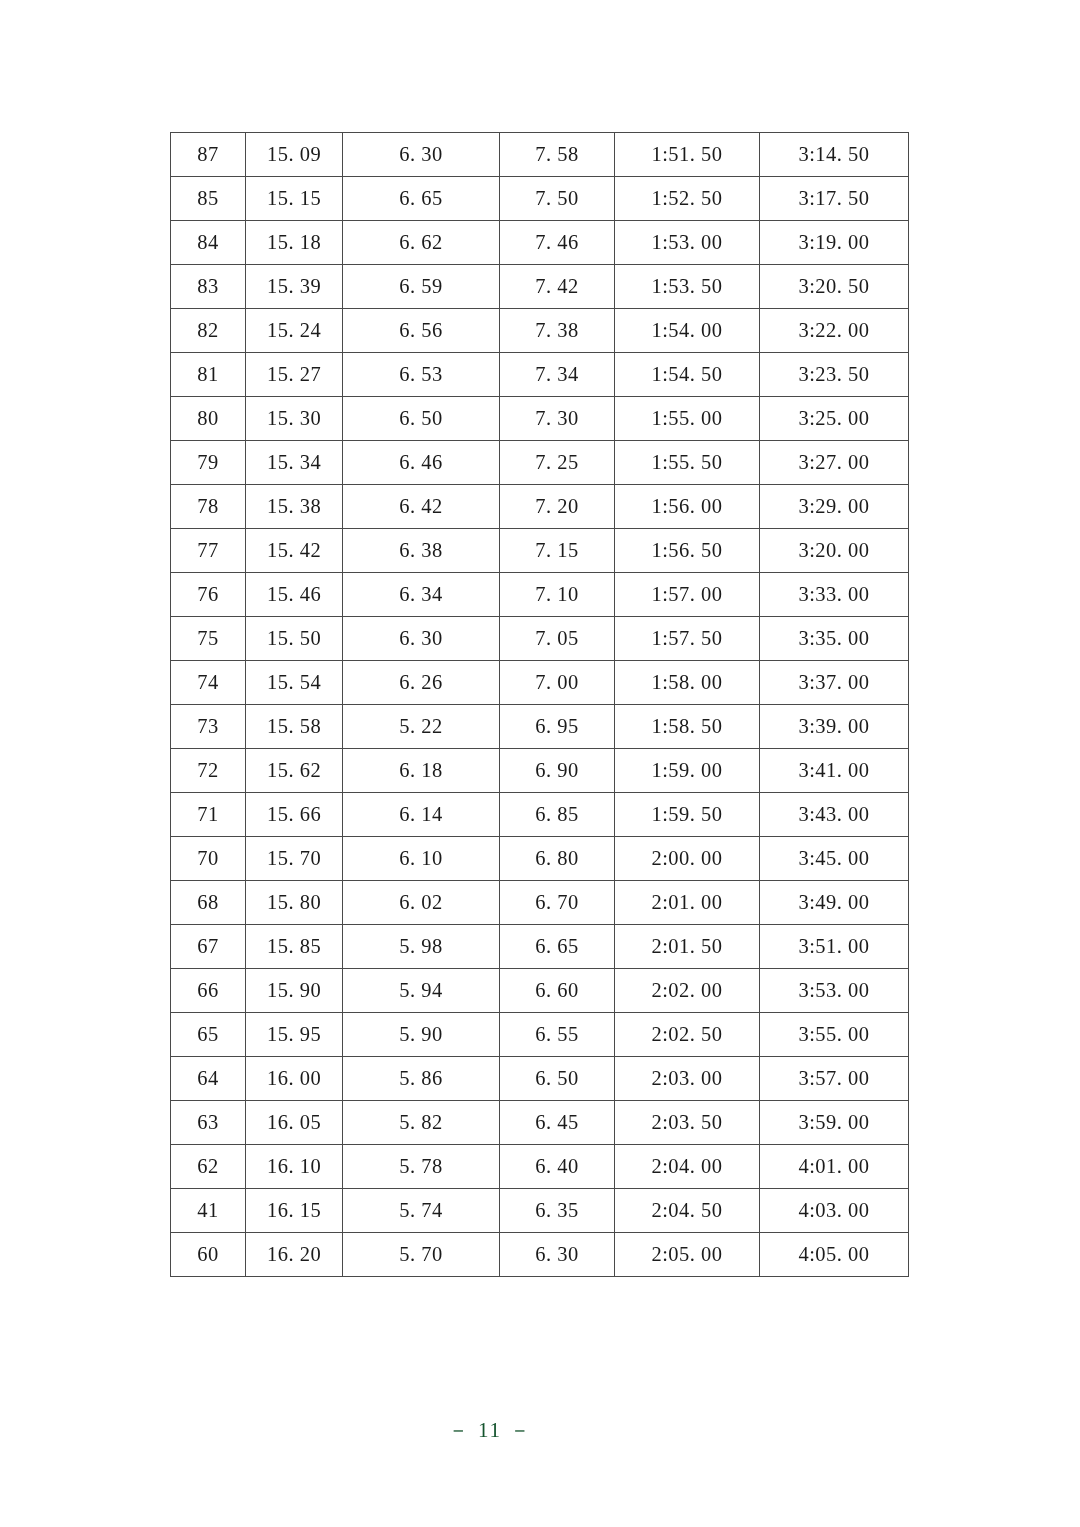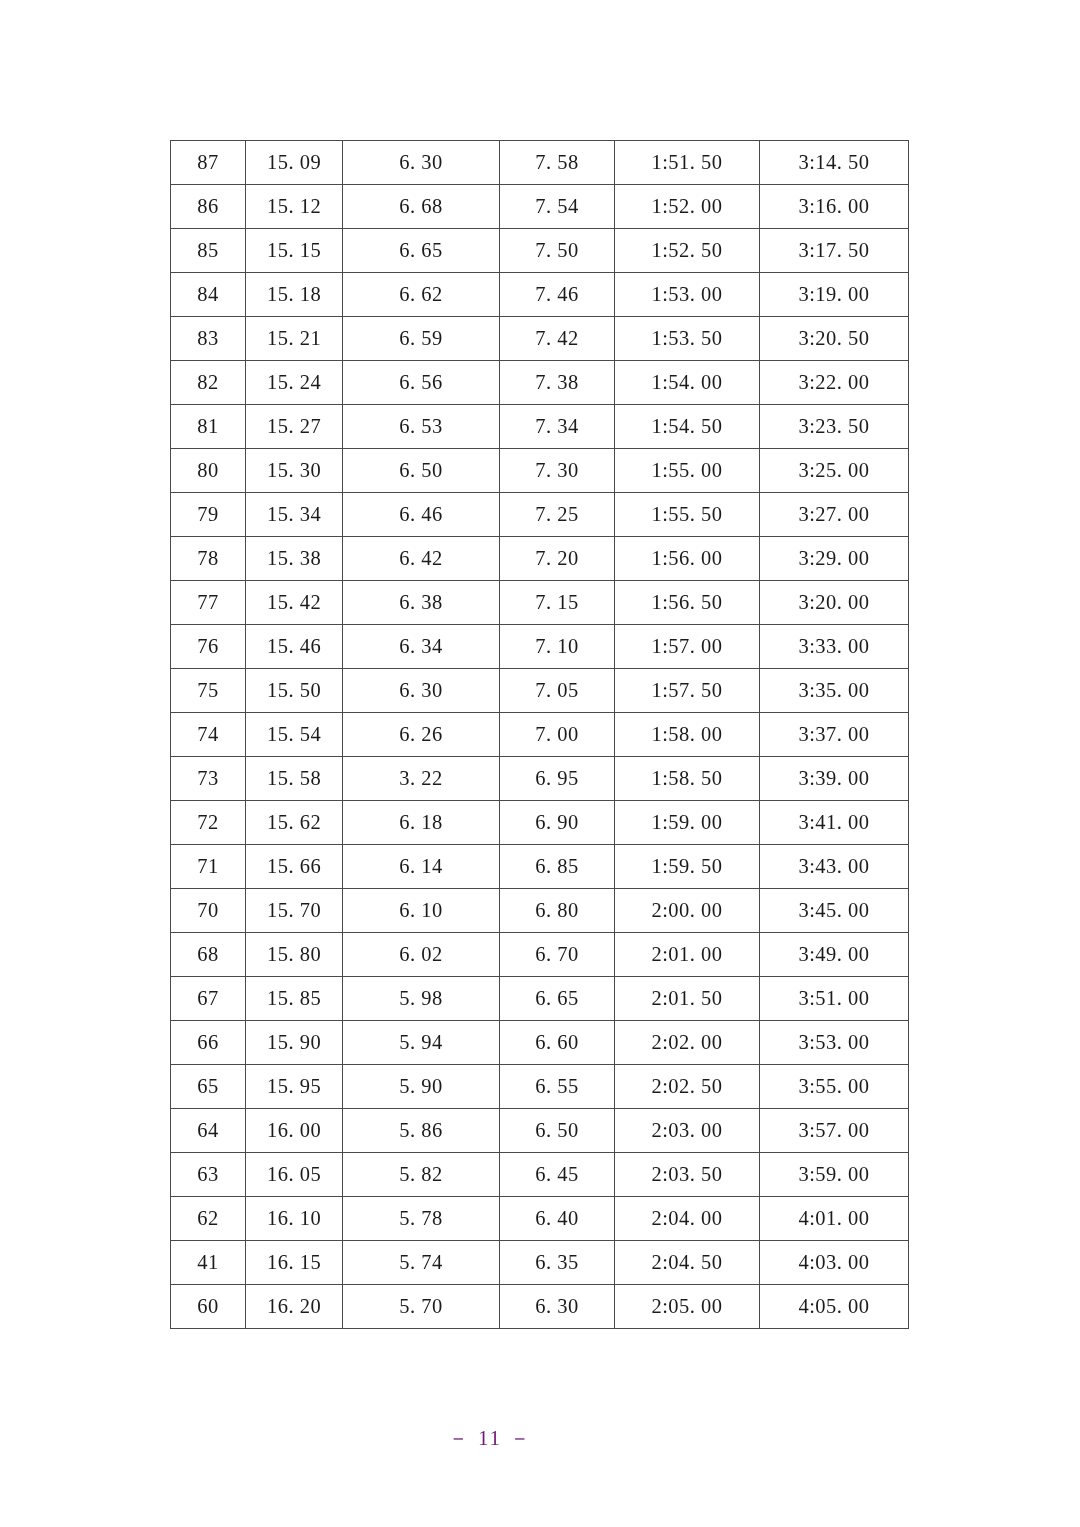--- a/index.html
+++ b/index.html
@@ -12,21 +12,21 @@
     height: 1527px;
     position: relative;
     font-family: "Liberation Serif", "DejaVu Serif", serif;
     color: #1a1a1a;
     overflow: hidden;
   }
 
   .page {
     position: absolute;
     left: 0;
-    top: 12px;
+    top: 4px;
     width: 1080px;
     height: 1090px;
     background: #ffffff;
   }
 
   .score-table {
     position: absolute;
     left: 170px;
     top: 128px;
     width: 738px;
@@ -57,21 +57,21 @@
   .page-footer {
     position: absolute;
     left: 0;
     top: 1412px;
     width: 1080px;
     text-align: center;
     padding-right: 100px;
     box-sizing: border-box;
     font-size: 21px;
     font-family: "Liberation Serif", "DejaVu Serif", serif;
-    color: #701a75;
+    color: #14532d;
     letter-spacing: 2px;
   }
 </style>
 </head>
 <body>
 
 <div class="page">
 
   <table class="score-table">
     <colgroup>
@@ -85,46 +85,38 @@
     <tbody>
         <tr>
           <td>87</td>
           <td>15. 09</td>
           <td>6. 30</td>
           <td>7. 58</td>
           <td>1:51. 50</td>
           <td>3:14. 50</td>
         </tr>
         <tr>
-          <td>86</td>
-          <td>15. 12</td>
-          <td>6. 68</td>
-          <td>7. 54</td>
-          <td>1:52. 00</td>
-          <td>3:16. 00</td>
-        </tr>
-        <tr>
           <td>85</td>
           <td>15. 15</td>
           <td>6. 65</td>
           <td>7. 50</td>
           <td>1:52. 50</td>
           <td>3:17. 50</td>
         </tr>
         <tr>
           <td>84</td>
           <td>15. 18</td>
           <td>6. 62</td>
           <td>7. 46</td>
           <td>1:53. 00</td>
           <td>3:19. 00</td>
         </tr>
         <tr>
           <td>83</td>
-          <td>15. 21</td>
+          <td>15. 39</td>
           <td>6. 59</td>
           <td>7. 42</td>
           <td>1:53. 50</td>
           <td>3:20. 50</td>
         </tr>
         <tr>
           <td>82</td>
           <td>15. 24</td>
           <td>6. 56</td>
           <td>7. 38</td>
@@ -191,21 +183,21 @@
           <td>74</td>
           <td>15. 54</td>
           <td>6. 26</td>
           <td>7. 00</td>
           <td>1:58. 00</td>
           <td>3:37. 00</td>
         </tr>
         <tr>
           <td>73</td>
           <td>15. 58</td>
-          <td>3. 22</td>
+          <td>5. 22</td>
           <td>6. 95</td>
           <td>1:58. 50</td>
           <td>3:39. 00</td>
         </tr>
         <tr>
           <td>72</td>
           <td>15. 62</td>
           <td>6. 18</td>
           <td>6. 90</td>
           <td>1:59. 00</td>

